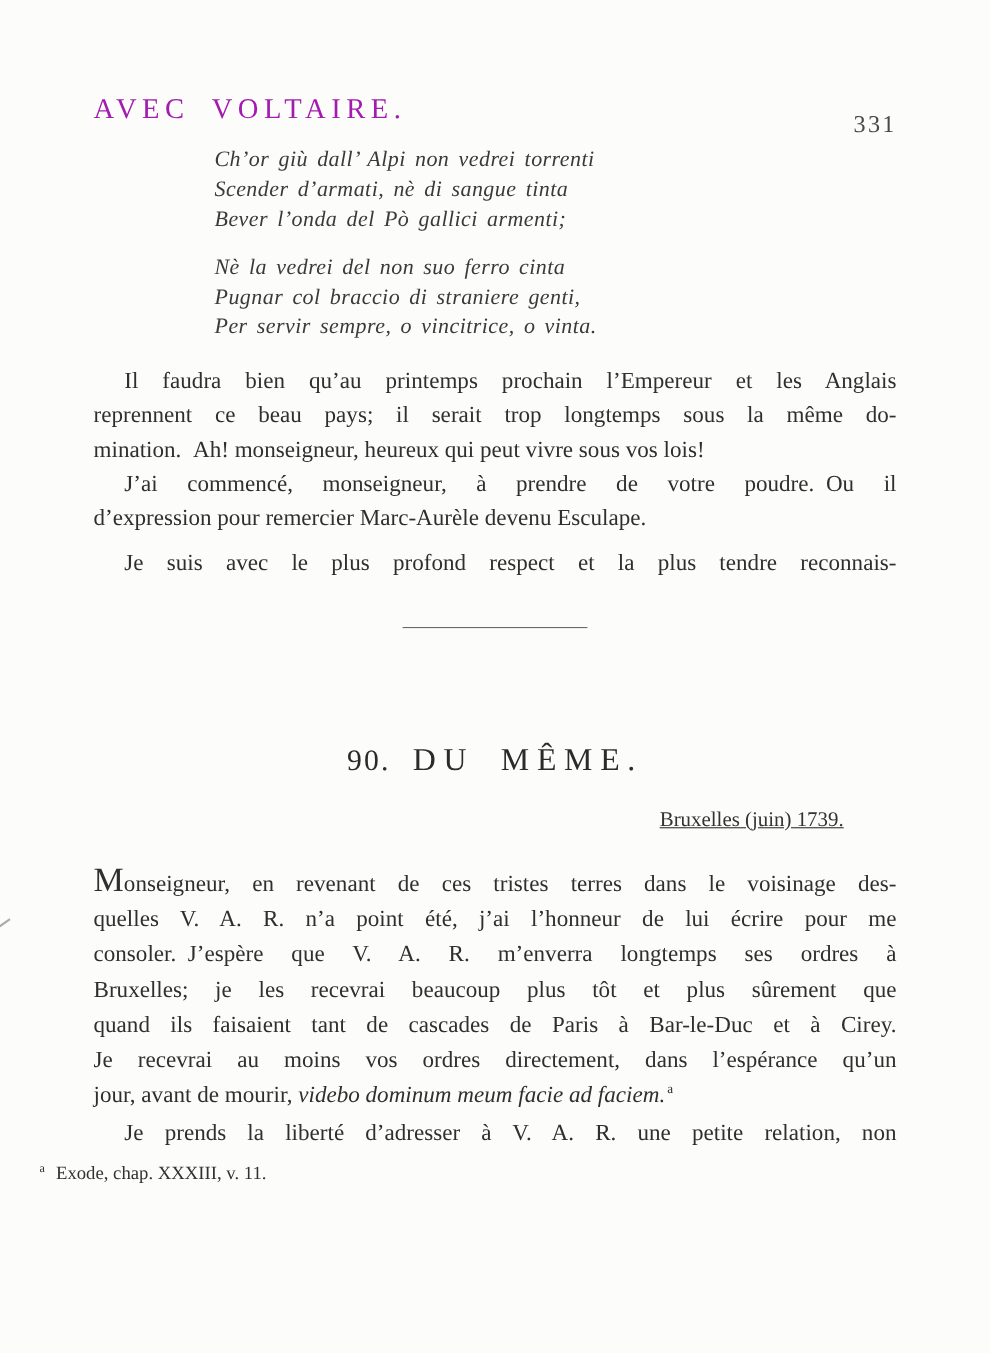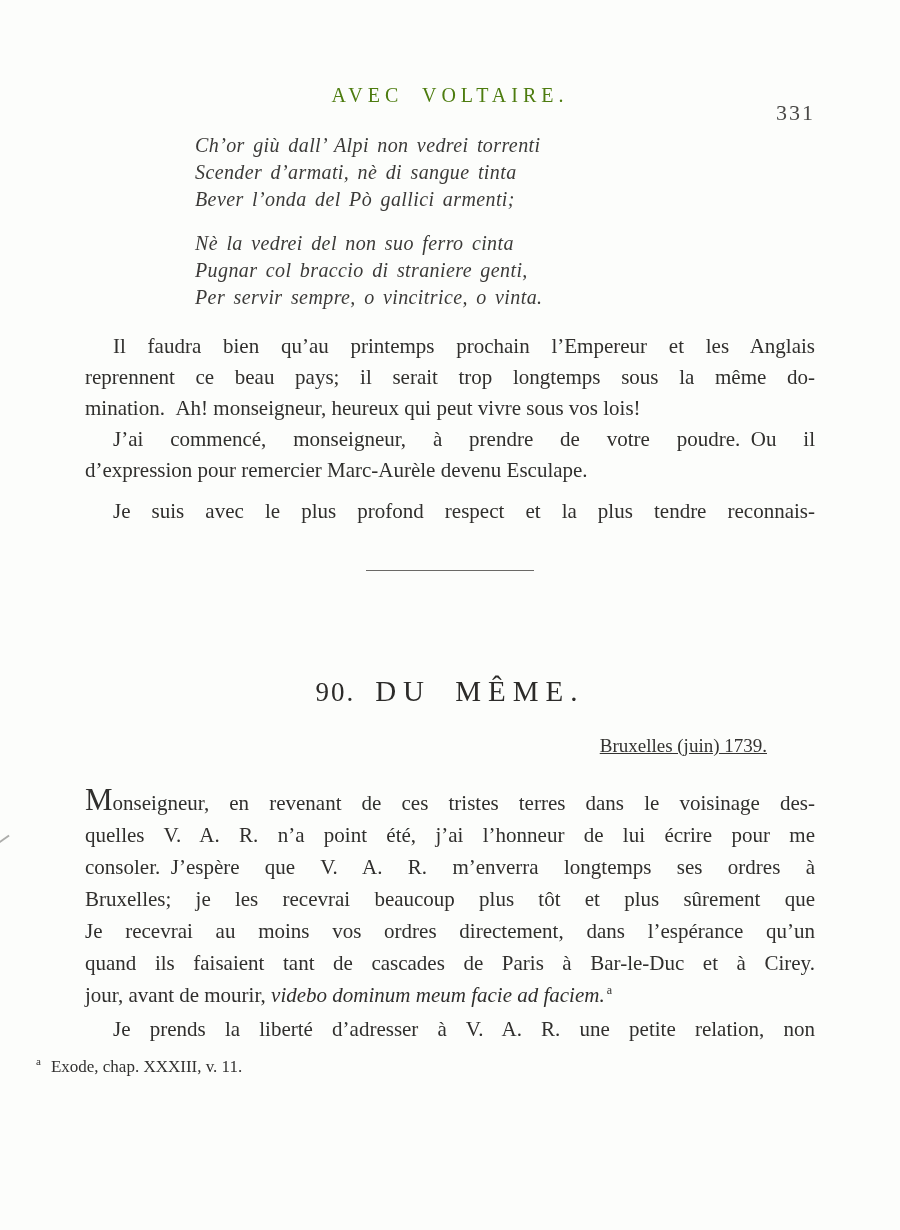--- a/index.html
+++ b/index.html
@@ -13,25 +13,24 @@
     font-family: "Liberation Serif", "DejaVu Serif", serif;
     box-sizing: border-box;
     padding-top: 84px;
     overflow: hidden;
   }
   .text-block { margin: 0 85px; }
 
   
   .page-header { position: relative; height: 26px; }
   .running-title {
-    text-align: center;
-    font-size: 20px;
+    font-size: 26px;
     letter-spacing: 5px;
     word-spacing: 9px;
-    color: #4d7c0f;
+    color: #a21caf;
   }
   .page-number {
     position: absolute;
     right: 0; top: 16px;
     font-size: 22px;
     letter-spacing: 2px;
     color: #4a4947;
   }
 
   
@@ -158,22 +157,22 @@
   </h2>
 
   <div class="dateline text-block">Bruxelles (juin) 1739.</div>
 
   <div class="prose letter text-block">
     <div class="para">
       <div class="jline"><span class="initial">M</span><span>onseigneur, en revenant de ces tristes terres dans le voisinage des-</span></div>
       <div class="jline">quelles V. A. R. n’a point été, j’ai l’honneur de lui écrire pour me</div>
       <div class="jline">consoler. J’espère que V. A. R. m’enverra longtemps ses ordres à</div>
       <div class="jline">Bruxelles; je les recevrai beaucoup plus tôt et plus sûrement que</div>
+      <div class="jline">quand ils faisaient tant de cascades de Paris à Bar-le-Duc et à Cirey.</div>
       <div class="jline">Je recevrai au moins vos ordres directement, dans l’espérance qu’un</div>
-      <div class="jline">quand ils faisaient tant de cascades de Paris à Bar-le-Duc et à Cirey.</div>
       <div class="jline-last"><span>jour, avant de mourir, </span><span class="it">videbo dominum meum facie ad faciem.</span><sup class="fnmark">a</sup></div>
     </div>
     <div class="para letter-para2">
       <div class="jline indent">Je prends la liberté d’adresser à V. A. R. une petite relation, non</div>
     </div>
   </div>
 
   <div class="footnote text-block">
     <sup class="fnmark">a</sup><span>Exode, chap. XXXIII, v. 11.</span>
   </div>

